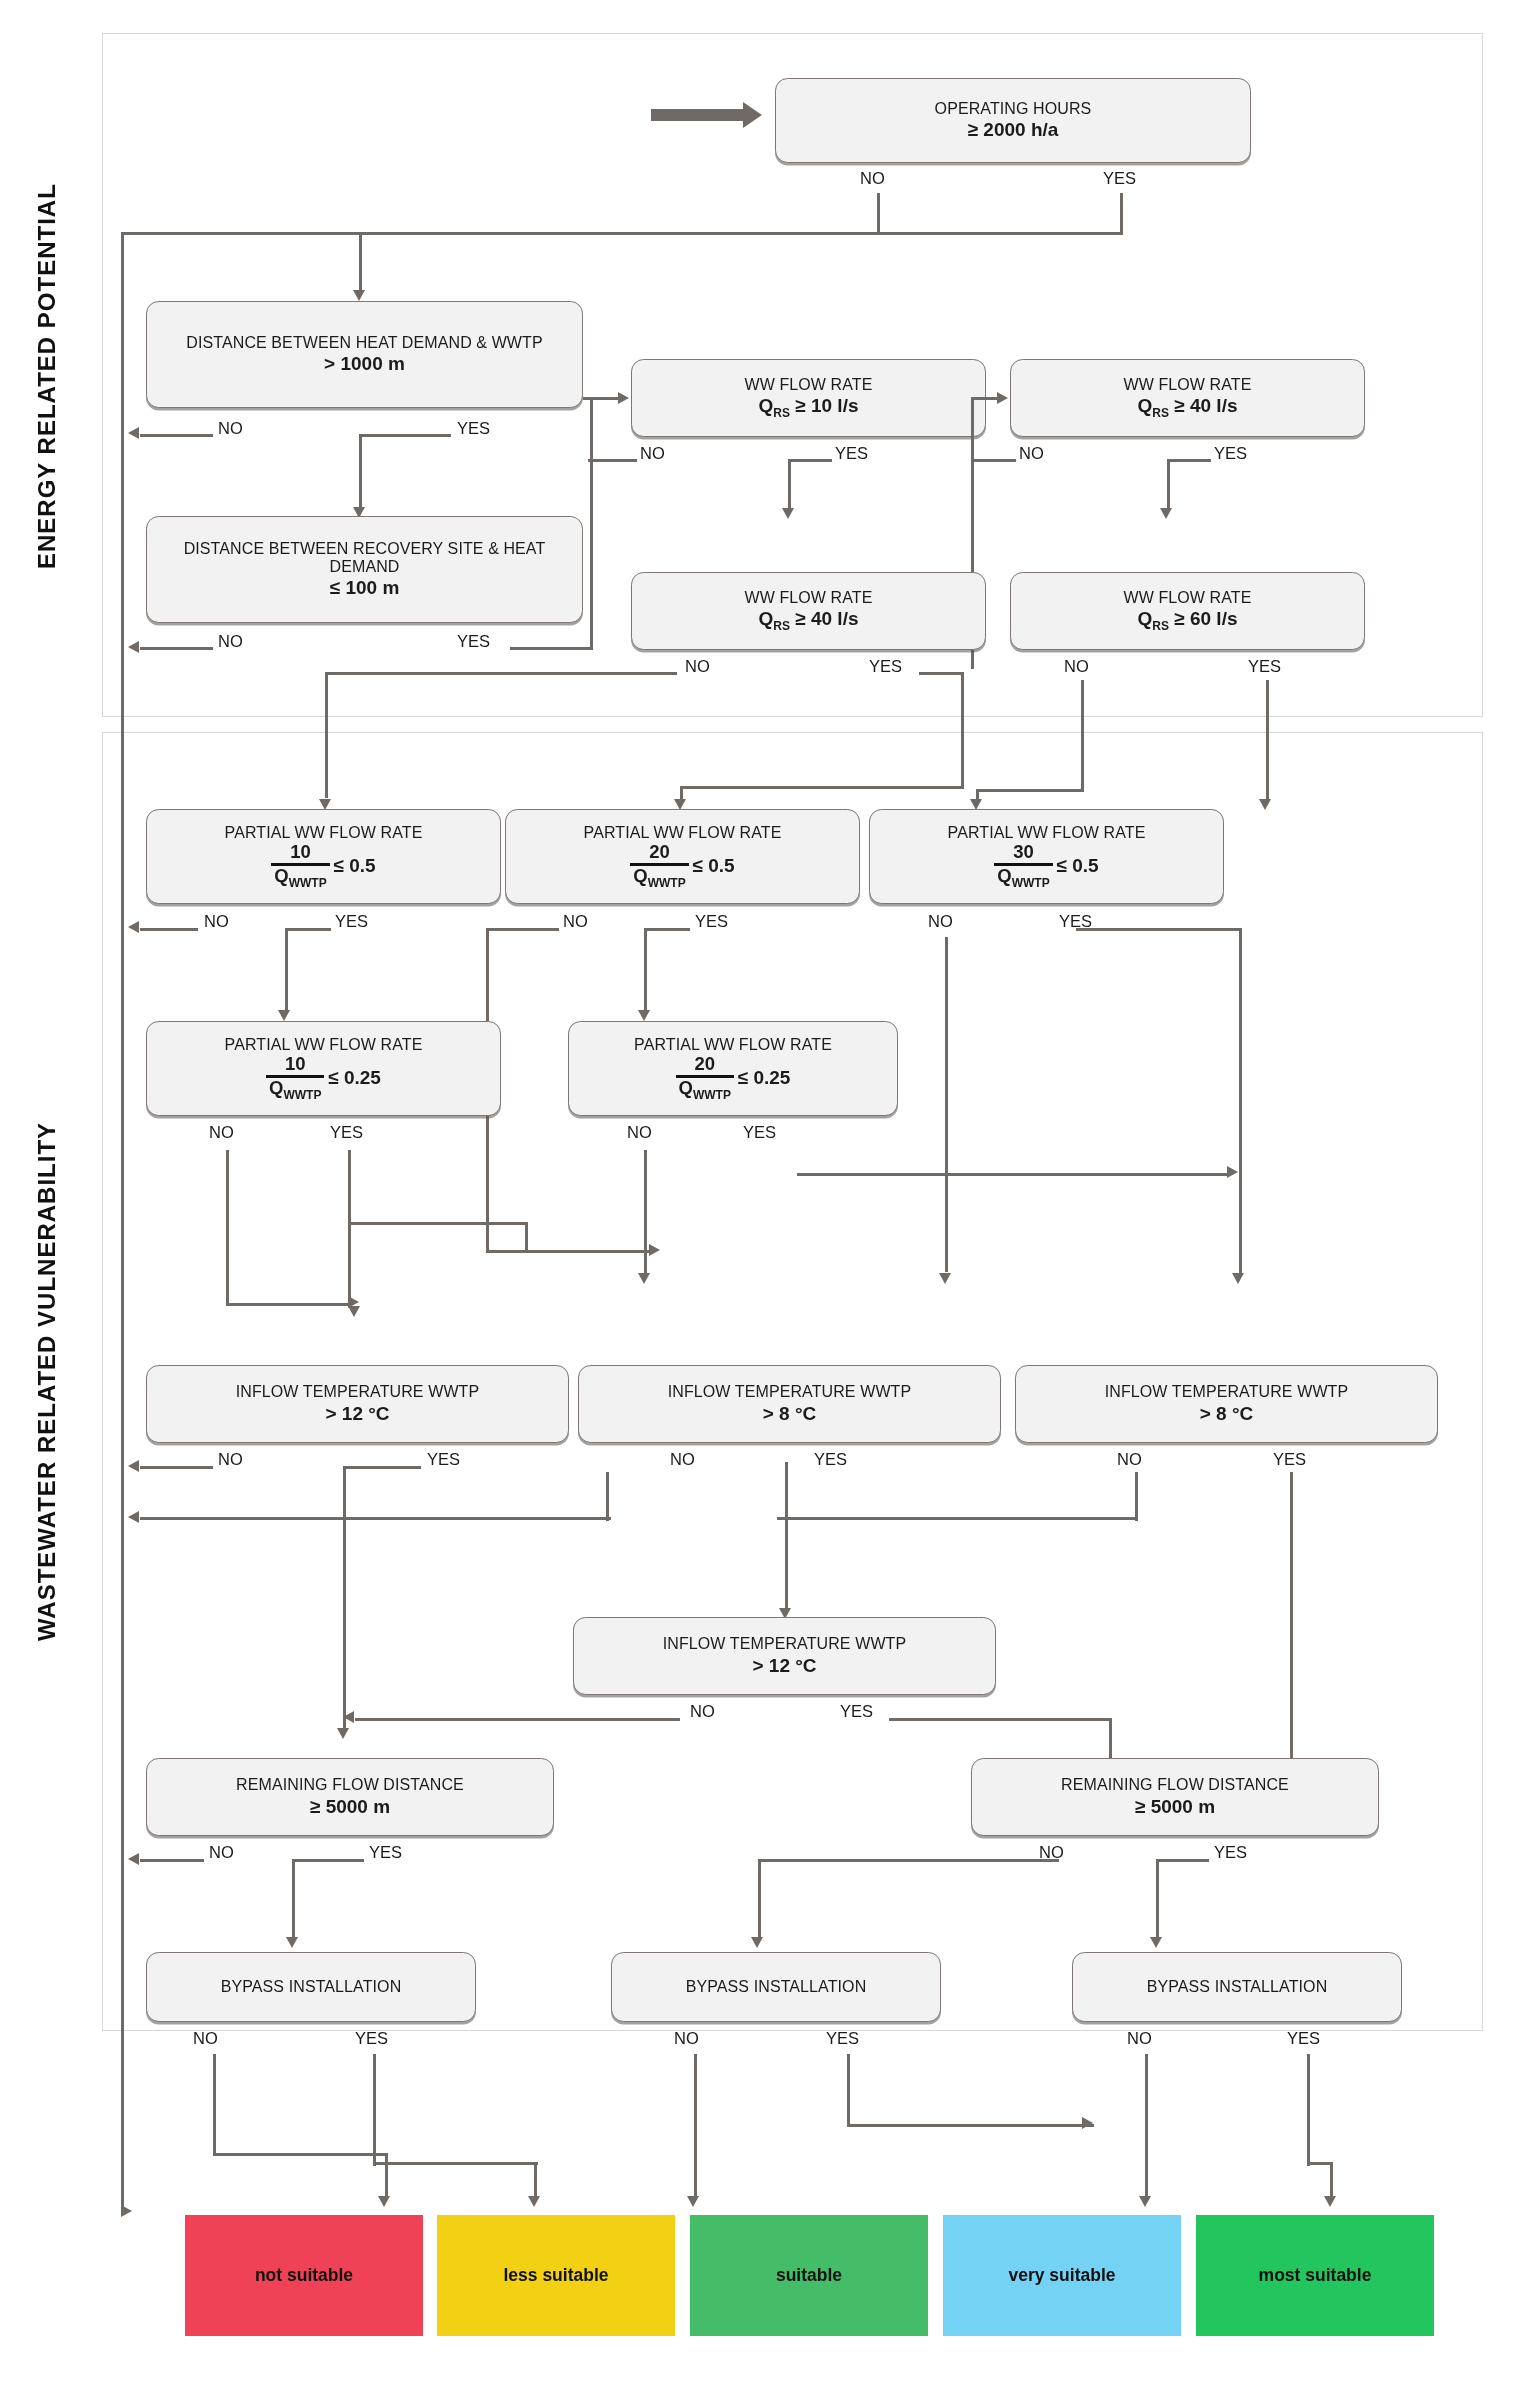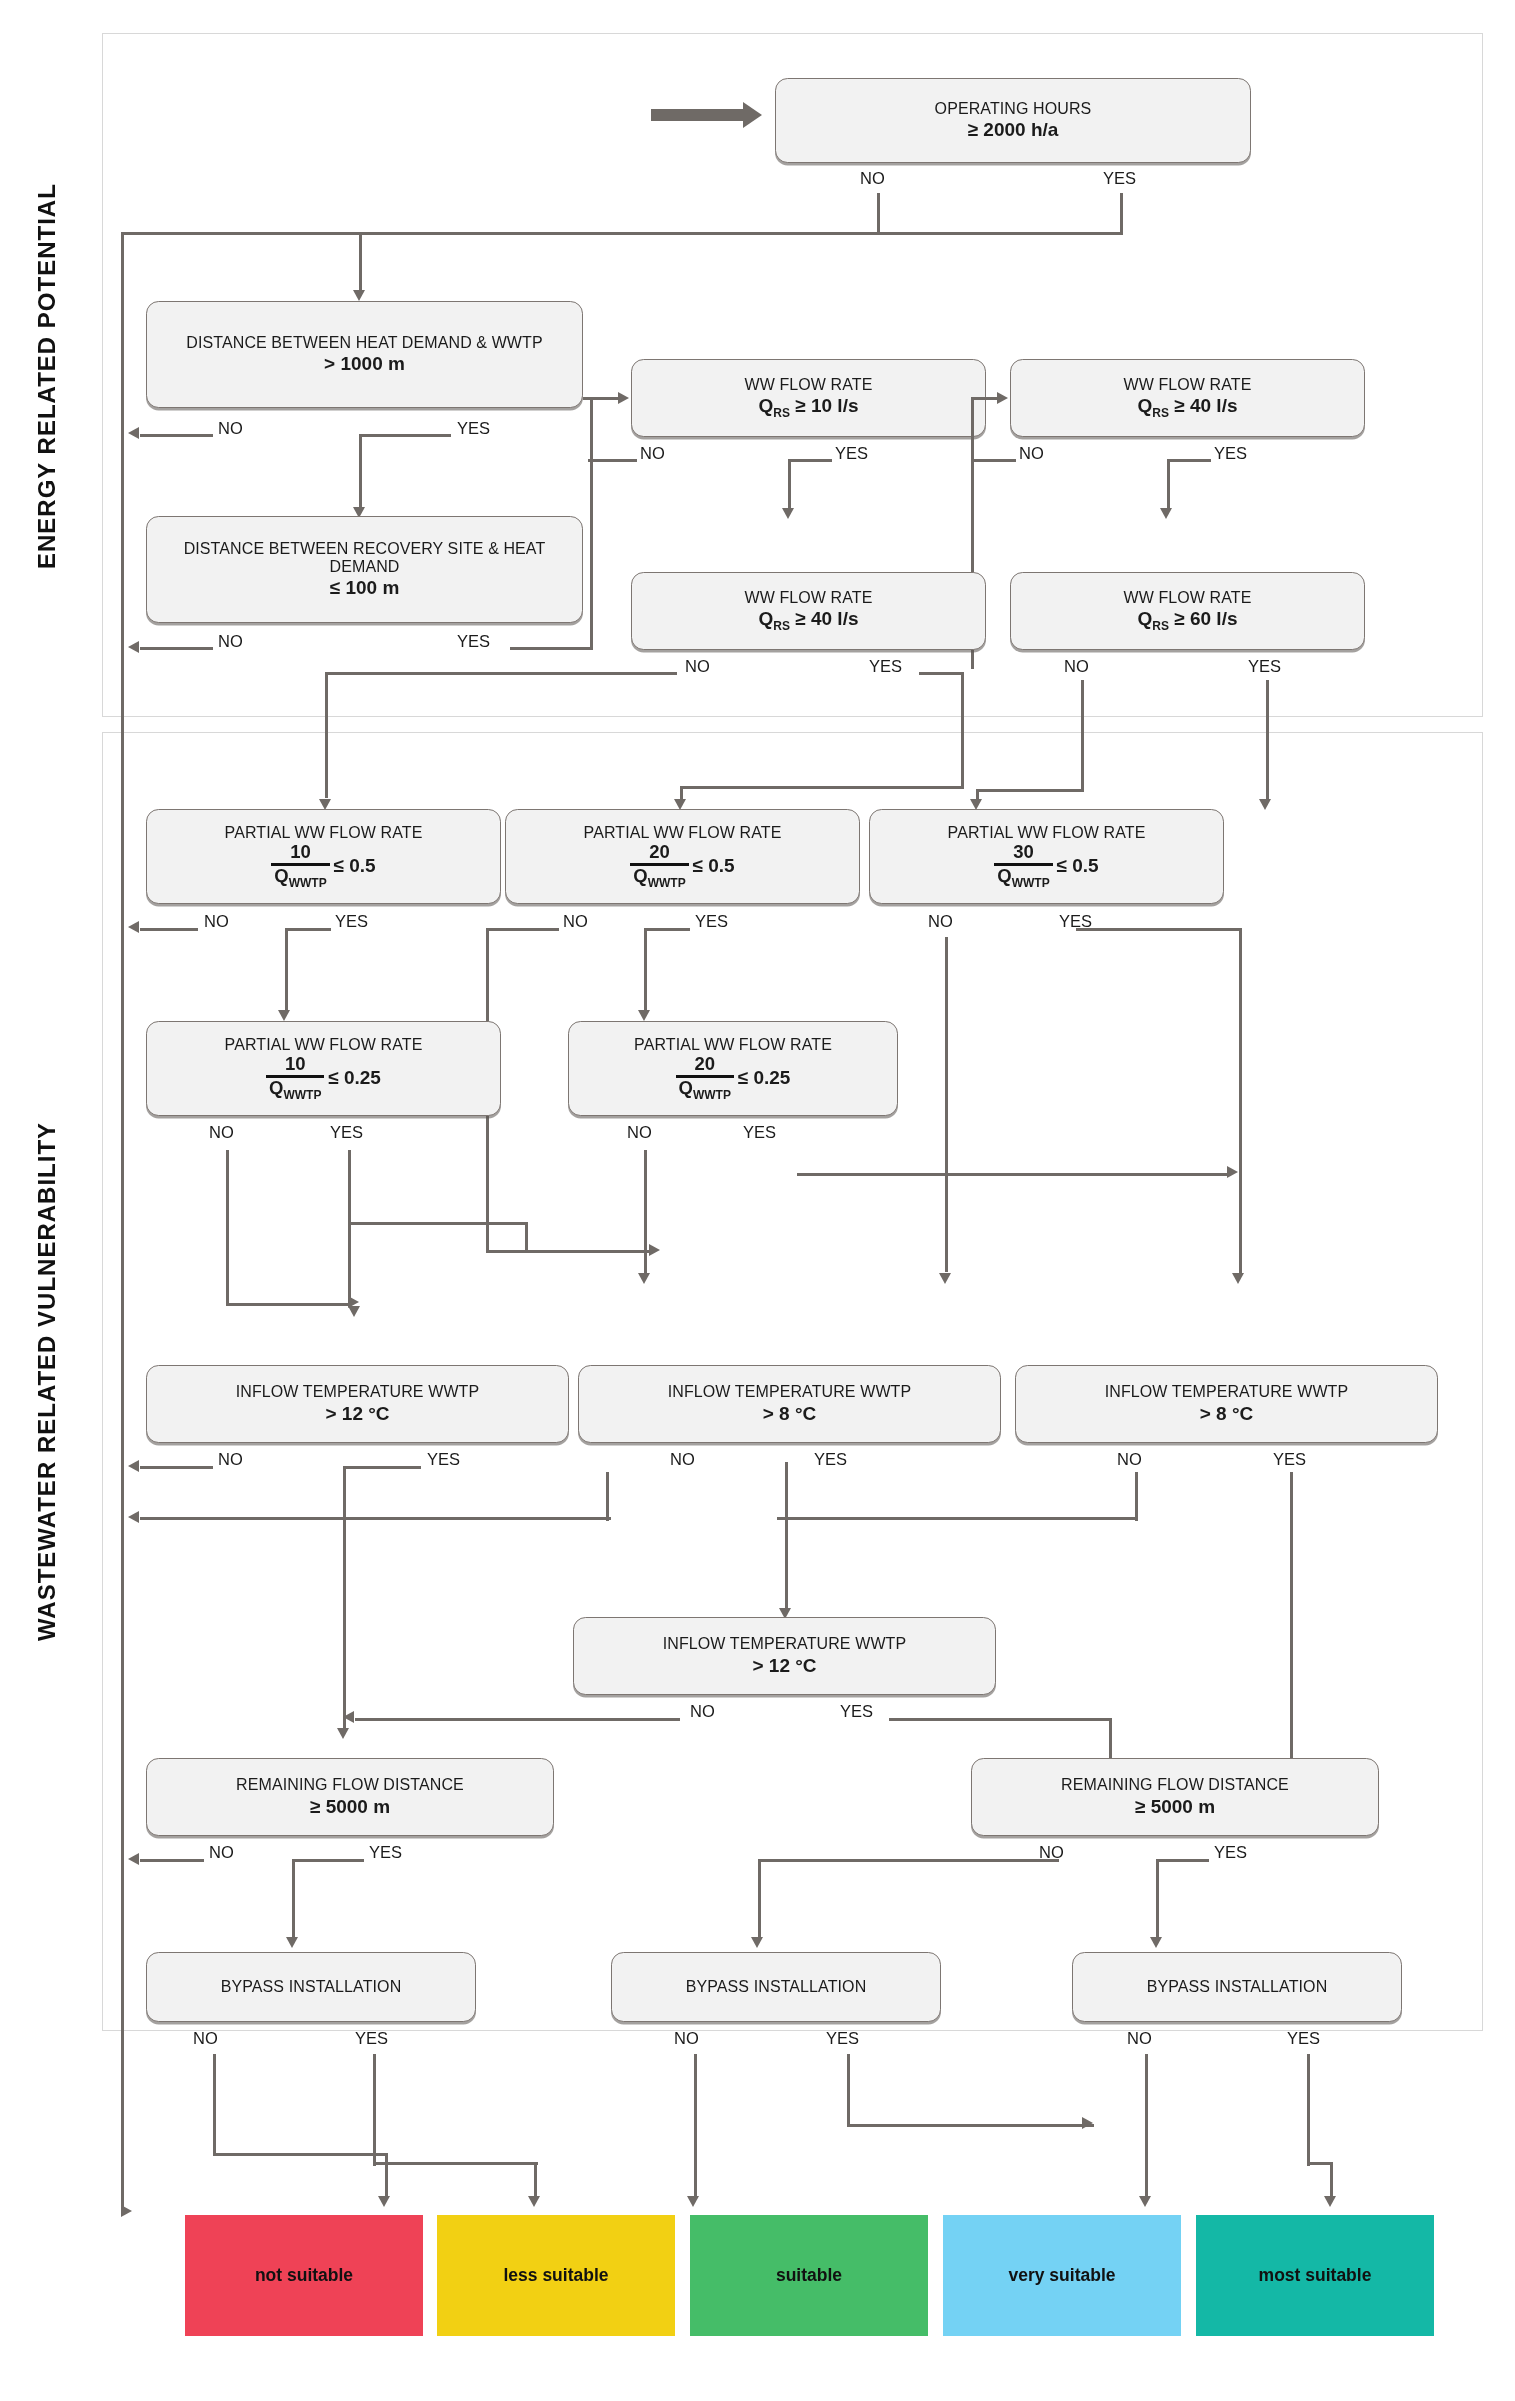--- a/index.html
+++ b/index.html
@@ -407,19 +407,19 @@
       </div>
       <div class="result" style="left: 437px; top: 2215px; width: 238px; height: 121px; background: rgb(242, 208, 19);">
         <span>less suitable</span>
       </div>
       <div class="result" style="left: 690px; top: 2215px; width: 238px; height: 121px; background: rgb(69, 189, 104);">
         <span>suitable</span>
       </div>
       <div class="result" style="left: 943px; top: 2215px; width: 238px; height: 121px; background: rgb(116, 210, 244);">
         <span>very suitable</span>
       </div>
-      <div class="result" style="left: 1196px; top: 2215px; width: 238px; height: 121px; background: #14b8a6;">
+      <div class="result" style="left: 1196px; top: 2215px; width: 238px; height: 121px; background: #22c55e;">
         <span>most suitable</span>
       </div>
     </div>
 
 </div>
 
 
 </body></html>

